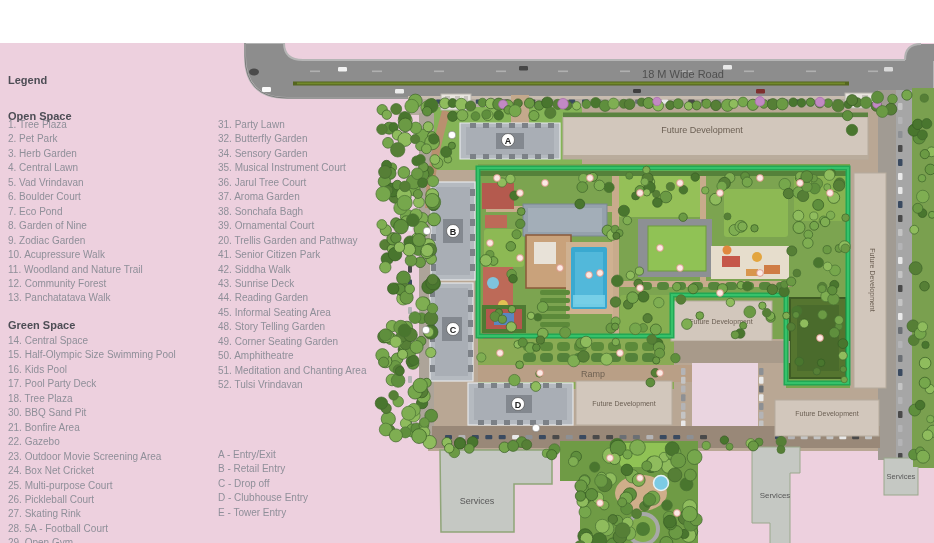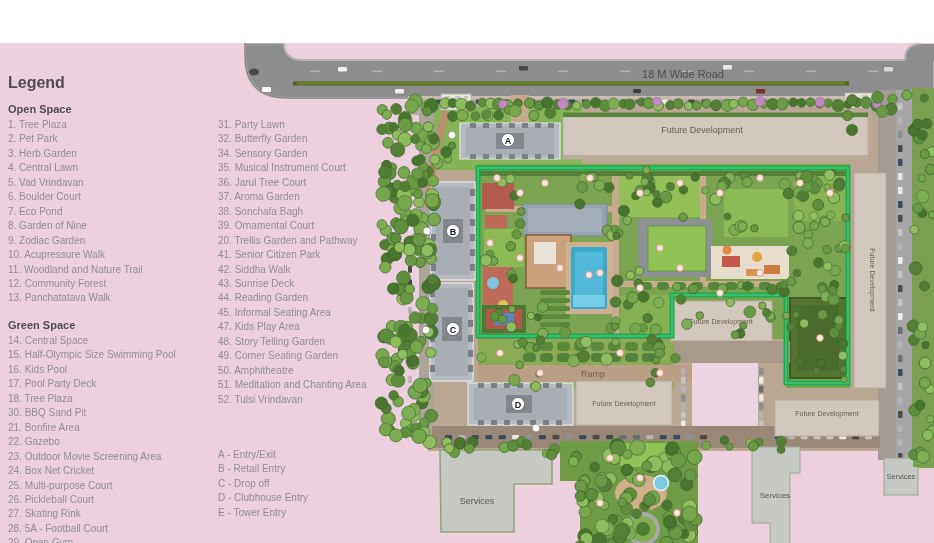--- a/index.html
+++ b/index.html
@@ -1,20 +1,20 @@
 <!DOCTYPE html>
 <html><head>
 <meta charset="utf-8">
 <style>
   html, body { margin: 0; padding: 0; }
   body { width: 934px; height: 543px; overflow: hidden;
          font-family: "Liberation Sans", sans-serif; }
   .stage { position: relative; width: 934px; height: 543px; background: #edd0de; margin-top: 43px; }
   .legend { position: absolute; top: 0; left: 0; width: 380px; height: 543px; z-index: 5; }
-  .lg-title { position: absolute; font-size: 16px; font-weight: bold; color: #4d4d55; }
+  .lg-title { position: absolute; font-size: 11px; font-weight: bold; color: #4d4d55; }
   .lg-head { position: absolute; font-size: 11px; font-weight: bold; color: #4d4d55; }
   .lg-list { position: absolute; font-size: 10px; color: #8f8f99; line-height: 14.45px; white-space: nowrap; }
 </style>
 </head>
 <body>
 <div class="stage">
 <svg width="934" height="543" viewBox="0 0 934 543" style="position:absolute;top:0;left:0;">
 
 <path d="M245,0 L245,13 Q245,55 287,55 L934,55 L934,17 L303,17 Q284,17 284,0 Z" fill="#8d8d8d" stroke="#b5b5b5" stroke-width="2"></path>
 <path d="M245,0 L245,13 Q245,55 287,55 L934,55" fill="none" stroke="#6e6e6e" stroke-width="0.8"></path>
@@ -1072,21 +1072,21 @@
 <circle cx="640" cy="435" r="3.4" fill="#fbe9e4" stroke="#d98d7e" stroke-width="0.8"></circle>
 <circle cx="625" cy="505" r="3.4" fill="#fbe9e4" stroke="#d98d7e" stroke-width="0.8"></circle>
 <circle cx="600" cy="460" r="3.4" fill="#fbe9e4" stroke="#d98d7e" stroke-width="0.8"></circle>
 <circle cx="677" cy="470" r="3.4" fill="#fbe9e4" stroke="#d98d7e" stroke-width="0.8"></circle>
 </svg>
 
 <div class="legend">
 
   <div class="lg-title" style="top:31px;left:8px;">Legend</div>
 
-  <div class="lg-head" style="top:60px;left:8px;">Open Space</div>
+  <div class="lg-head" style="top:67px;left:8px;">Open Space</div>
 
   <div class="lg-list" style="top:75px;left:8px;">
         <div>1. Tree Plaza</div>
 <div>2. Pet Park</div>
 <div>3. Herb Garden</div>
 <div>4. Central Lawn</div>
 <div>5. Vad Vrindavan</div>
 <div>6. Boulder Court</div>
 <div>7. Eco Pond</div>
 <div>8. Garden of Nine</div>
@@ -1126,21 +1126,20 @@
 <div>36. Jarul Tree Court</div>
 <div>37. Aroma Garden</div>
 <div>38. Sonchafa Bagh</div>
 <div>39. Ornamental Court</div>
 <div>20. Trellis Garden and Pathway</div>
 <div>41. Senior Citizen Park</div>
 <div>42. Siddha Walk</div>
 <div>43. Sunrise Deck</div>
 <div>44. Reading Garden</div>
 <div>45. Informal Seating Area</div>
-<div>47. Kids Play Area</div>
 <div>48. Story Telling Garden</div>
 <div>49. Corner Seating Garden</div>
 <div>50. Amphitheatre</div>
 <div>51. Meditation and Chanting Area</div>
 <div>52. Tulsi Vrindavan</div>
       </div>
 
   <div class="lg-list" style="top:405px;left:218px;">
         <div>A - Entry/Exit</div>
 <div>B - Retail Entry</div>

